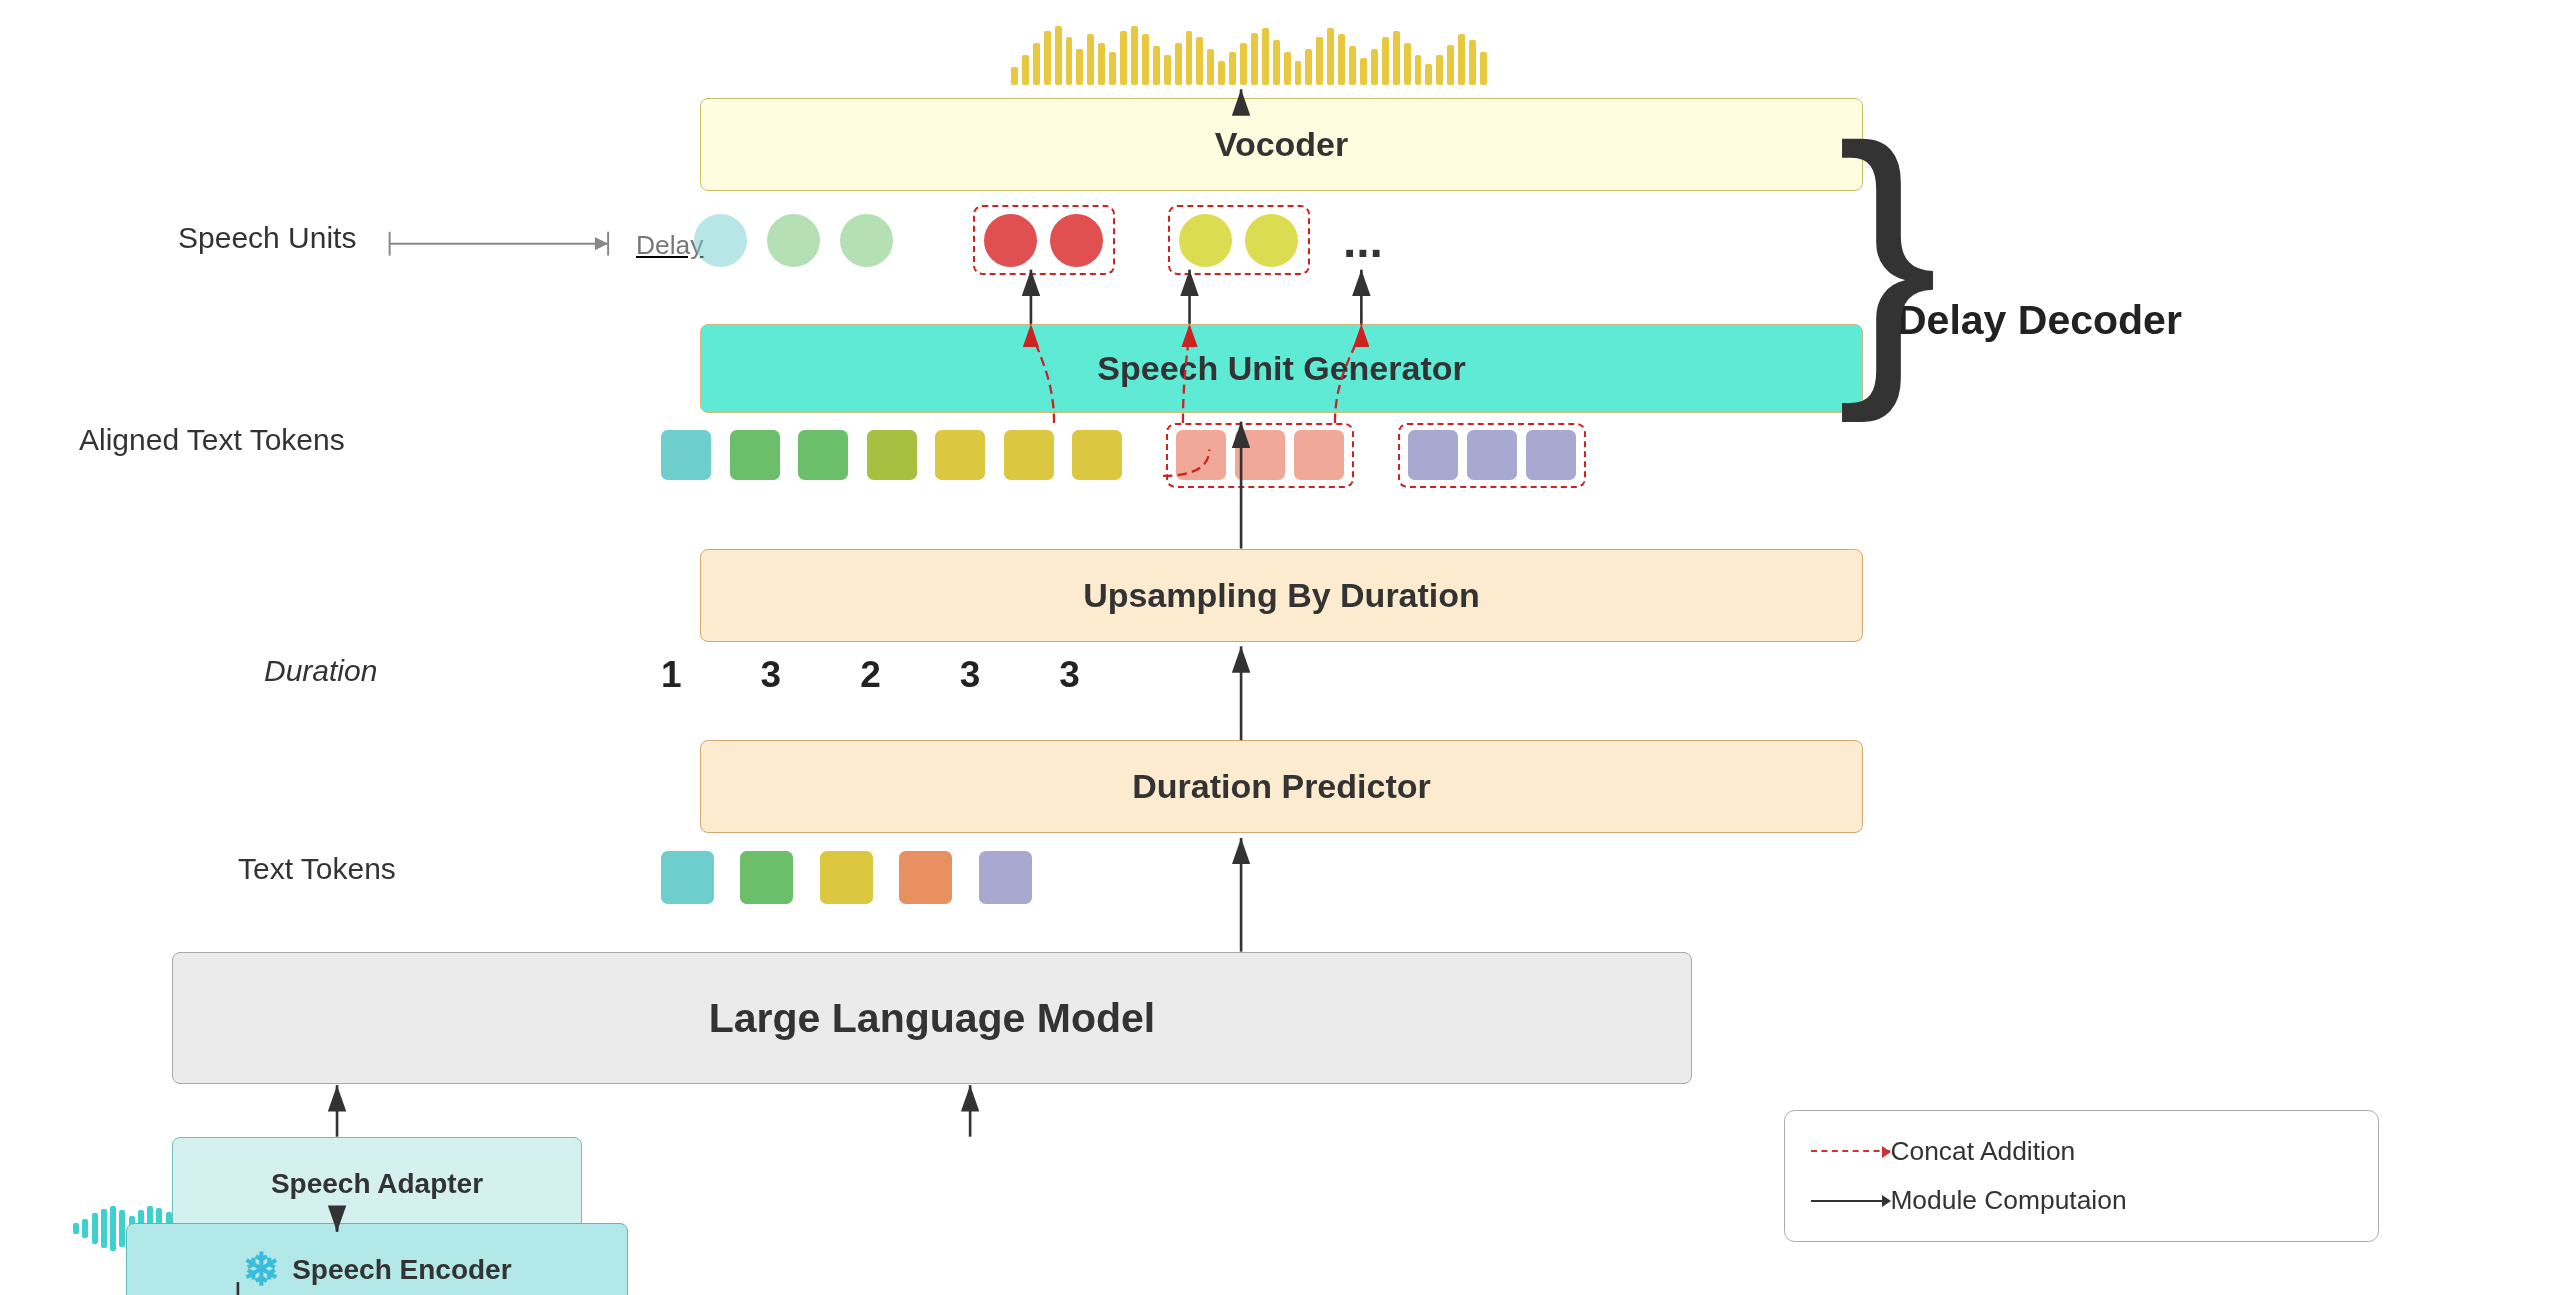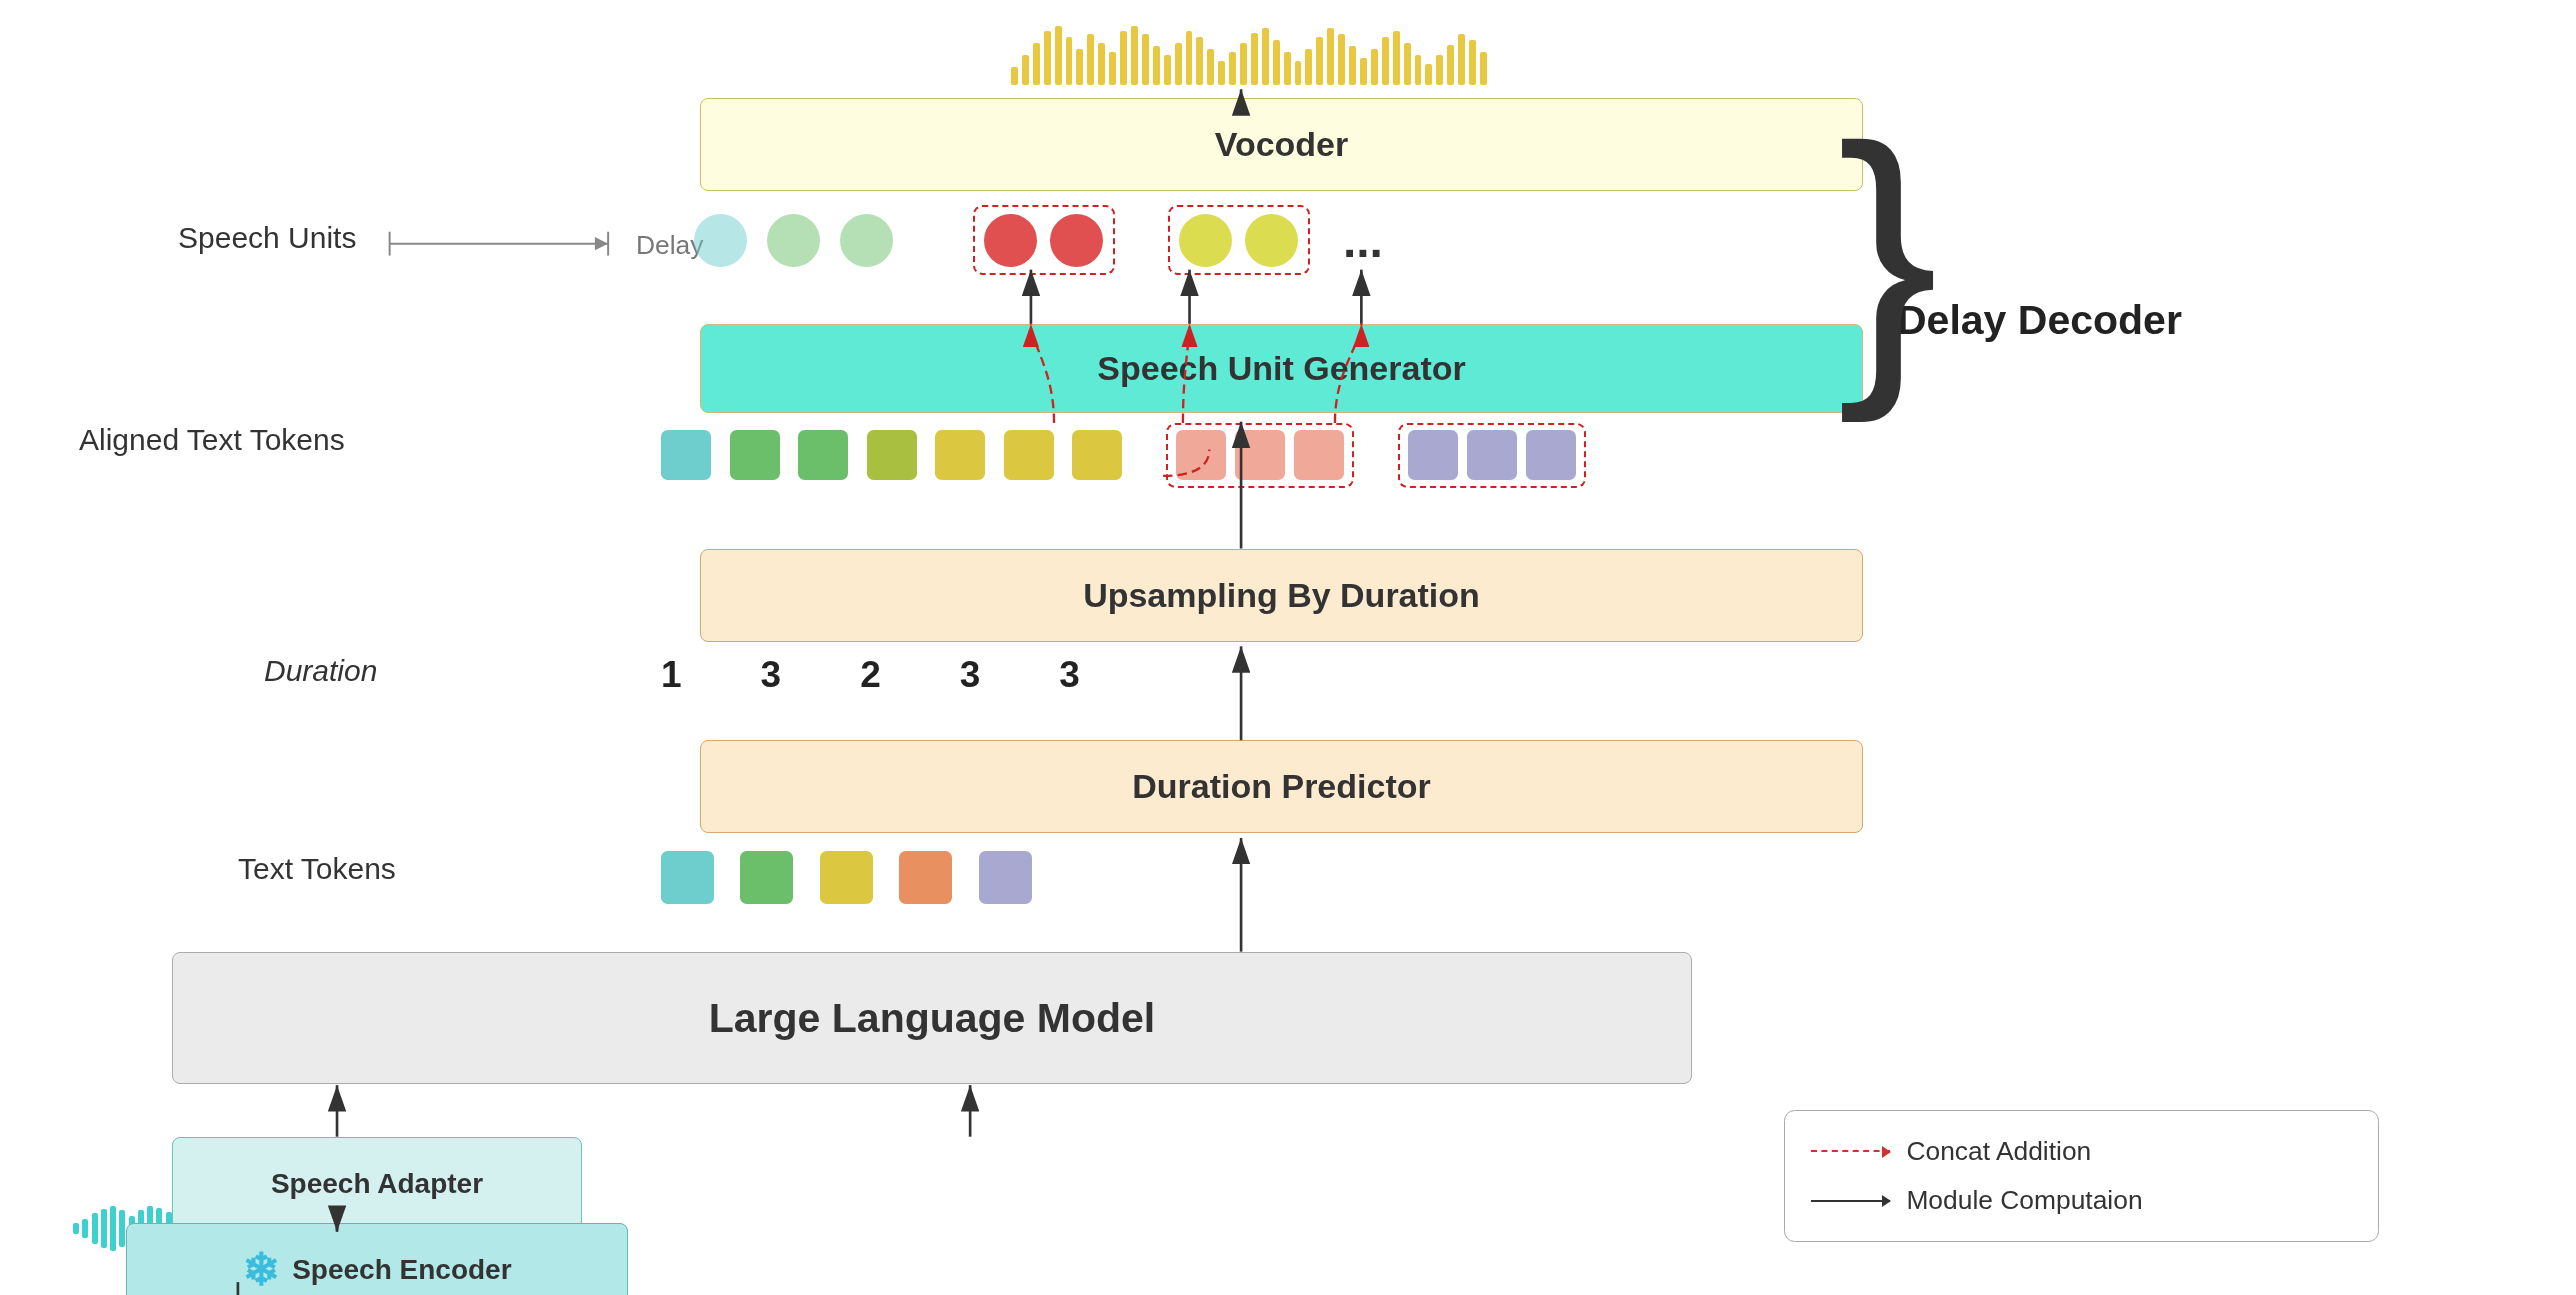--- a/index.html
+++ b/index.html
@@ -162,21 +162,20 @@
       display: flex;
       flex-direction: column;
       justify-content: center;
       padding: 20px 26.4px;
       gap: 18.5px;
     }
 
     .legend-item {
       display: flex;
       align-items: center;
-      gap: 16px;
       font-size: 26.4px;
       color: #333;
     }
 
     .legend-line-dashed {
       width: 79px;
       height: 0;
       border-top: 2.6px dashed #CC3333;
       position: relative;
     }
@@ -346,20 +345,21 @@
     }
 
     
     .delay-area {
       position: absolute;
       top: 225px;
       left: 383px;
       display: flex;
       align-items: center;
       gap: 8px;
+      text-decoration: underline;
     }
     .delay-text {
       font-size: 26.4px;
       color: #777;
       font-style: normal;
     }
 
   </style>
 </head>
 <body>

